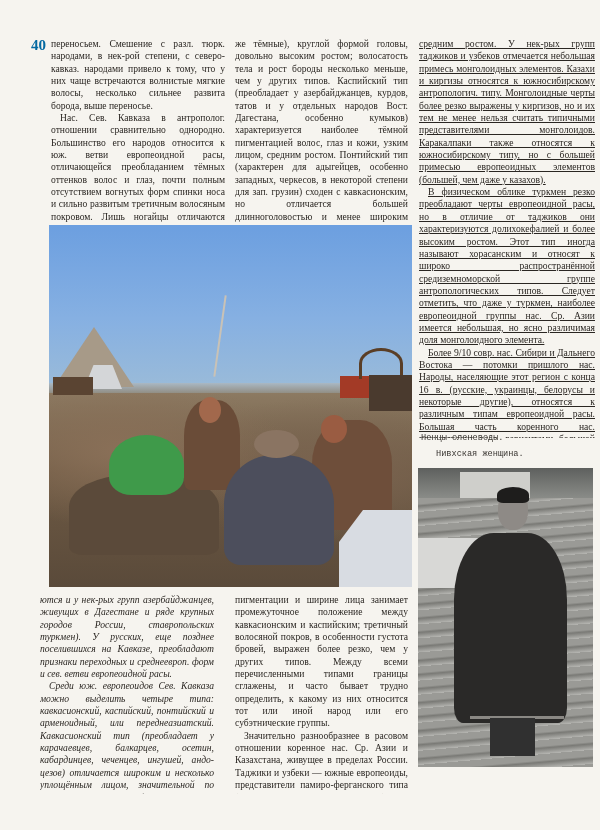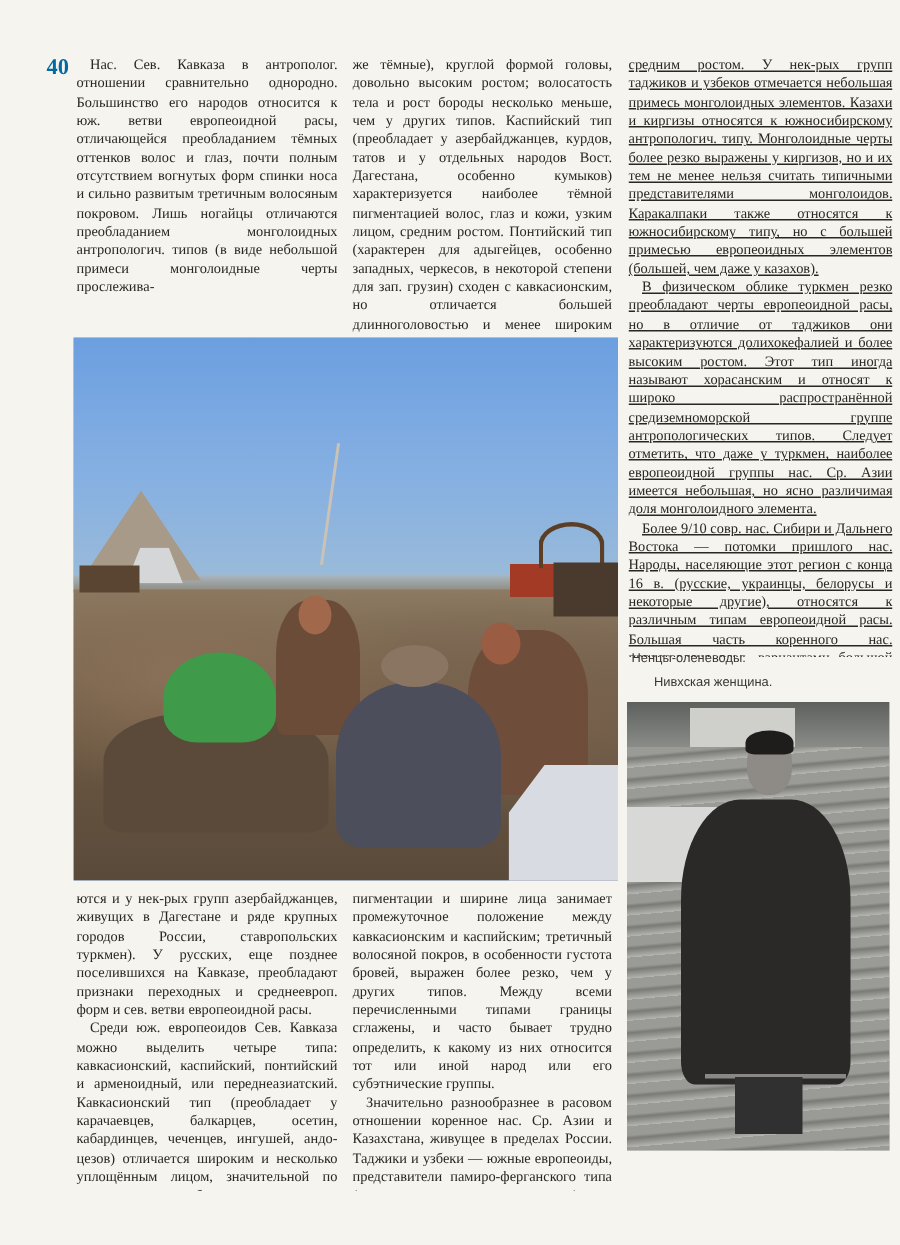--- a/index.html
+++ b/index.html
@@ -17,25 +17,25 @@
     .col {
       position: absolute;
       font-size: 9.6px; line-height: 12.35px;
       text-align: justify; hyphens: manual;
     }
     .col p { margin: 0; text-indent: 0; }
     .col p.indent { text-indent: 9px; }
     .col-a-top { left: 51px; top: 38px; width: 174px; height: 186px; overflow: hidden; }
     .col-b-top { left: 235px; top: 38px; width: 173px; height: 186px; overflow: hidden; }
     .col-c { left: 419px; top: 38px; width: 176px; height: 400px; overflow: hidden; text-decoration: underline; }
-    .col-a-bot { left: 51px; top: 594px; width: 174px; height: 200px; overflow: hidden; }
+    .col-a-bot { left: 40px; top: 594px; width: 174px; height: 200px; overflow: hidden; font-style: italic; }
     .col-b-bot { left: 235px; top: 594px; width: 173px; height: 200px; overflow: hidden; }
     .caption {
       position: absolute; left: 421px; font-size: 8.6px; color: #3a3632;
-      font-family: Liberation Sans, sans-serif;
+      font-family: Liberation Mono, monospace;
     }
     .caption.c1 { top: 433px; }
     .caption.c2 { top: 449px; margin-left: 15px; }
 
     
     .photo-color {
       position: absolute; left: 49px; top: 225px; width: 363px; height: 362px;
       overflow: hidden; background: #7fa8d8;
     }
     .photo-color .sky {
@@ -156,20 +156,21 @@
       position: absolute; left: 52px; top: 248px; width: 94px; height: 3px; background: #8a8884;
     }
   </style>
 </head>
 <body>
 
 <div>
   <div class="page-number">40</div>
 
   <div class="col col-a-top">
+    <p>переносьем. Смешение с разл. тюрк. народами, в нек-рой степени, с северо-кавказ. народами привело к тому, что у них чаще встречаются волнистые мягкие волосы, несколько сильнее развита борода, выше переносье.</p>
     <p class="indent">Нас. Сев. Кавказа в антрополог. отношении сравнительно однородно. Большинство его народов относится к юж. ветви европеоидной расы, отличающейся преобладанием тёмных оттенков волос и глаз, почти полным отсутствием вогнутых форм спинки носа и сильно развитым третичным волосяным покровом. Лишь ногайцы отличаются преобладанием монголоидных антропологич. типов (в виде небольшой примеси монголоидные черты прослеживa-</p>
   </div>
 
   <div class="col col-b-top">
     <p>же тёмные), круглой формой головы, довольно высоким ростом; волосатость тела и рост бороды несколько меньше, чем у других типов. Каспийский тип (преобладает у азербайджанцев, курдов, татов и у отдельных народов Вост. Дагестана, особенно кумыков) характеризуется наиболее тёмной пигментацией волос, глаз и кожи, узким лицом, средним ростом. Понтийский тип (характерен для адыгейцев, особенно западных, черкесов, в некоторой степени для зап. грузин) сходен с кавкасионским, но отличается большей длинноголовостью и менее широким лицом. Арменоидный тип (преобладает у армян, ассирийцев и в меньшей степени характерен для восточных субэтнических групп грузин) по</p>
   </div>
 
   <div class="col col-c">
     <p>средним ростом. У нек-рых групп таджиков и узбеков отмечается небольшая примесь монголоидных элементов. Казахи и киргизы относятся к южносибирскому антропологич. типу. Монголоидные черты более резко выражены у киргизов, но и их тем не менее нельзя считать типичными представителями монголоидов. Каракалпаки также относятся к южносибирскому типу, но с большей примесью европеоидных элементов (большей, чем даже у казахов).</p>
     <p class="indent">В физическом облике туркмен резко преобладают черты европеоидной расы, но в отличие от таджиков они характеризуются долихокефалией и более высоким ростом. Этот тип иногда называют хорасанским и относят к широко распространённой средиземноморской группе антропологических типов. Следует отметить, что даже у туркмен, наиболее европеоидной группы нас. Ср. Азии имеется небольшая, но ясно различимая доля монголоидного элемента.</p>

